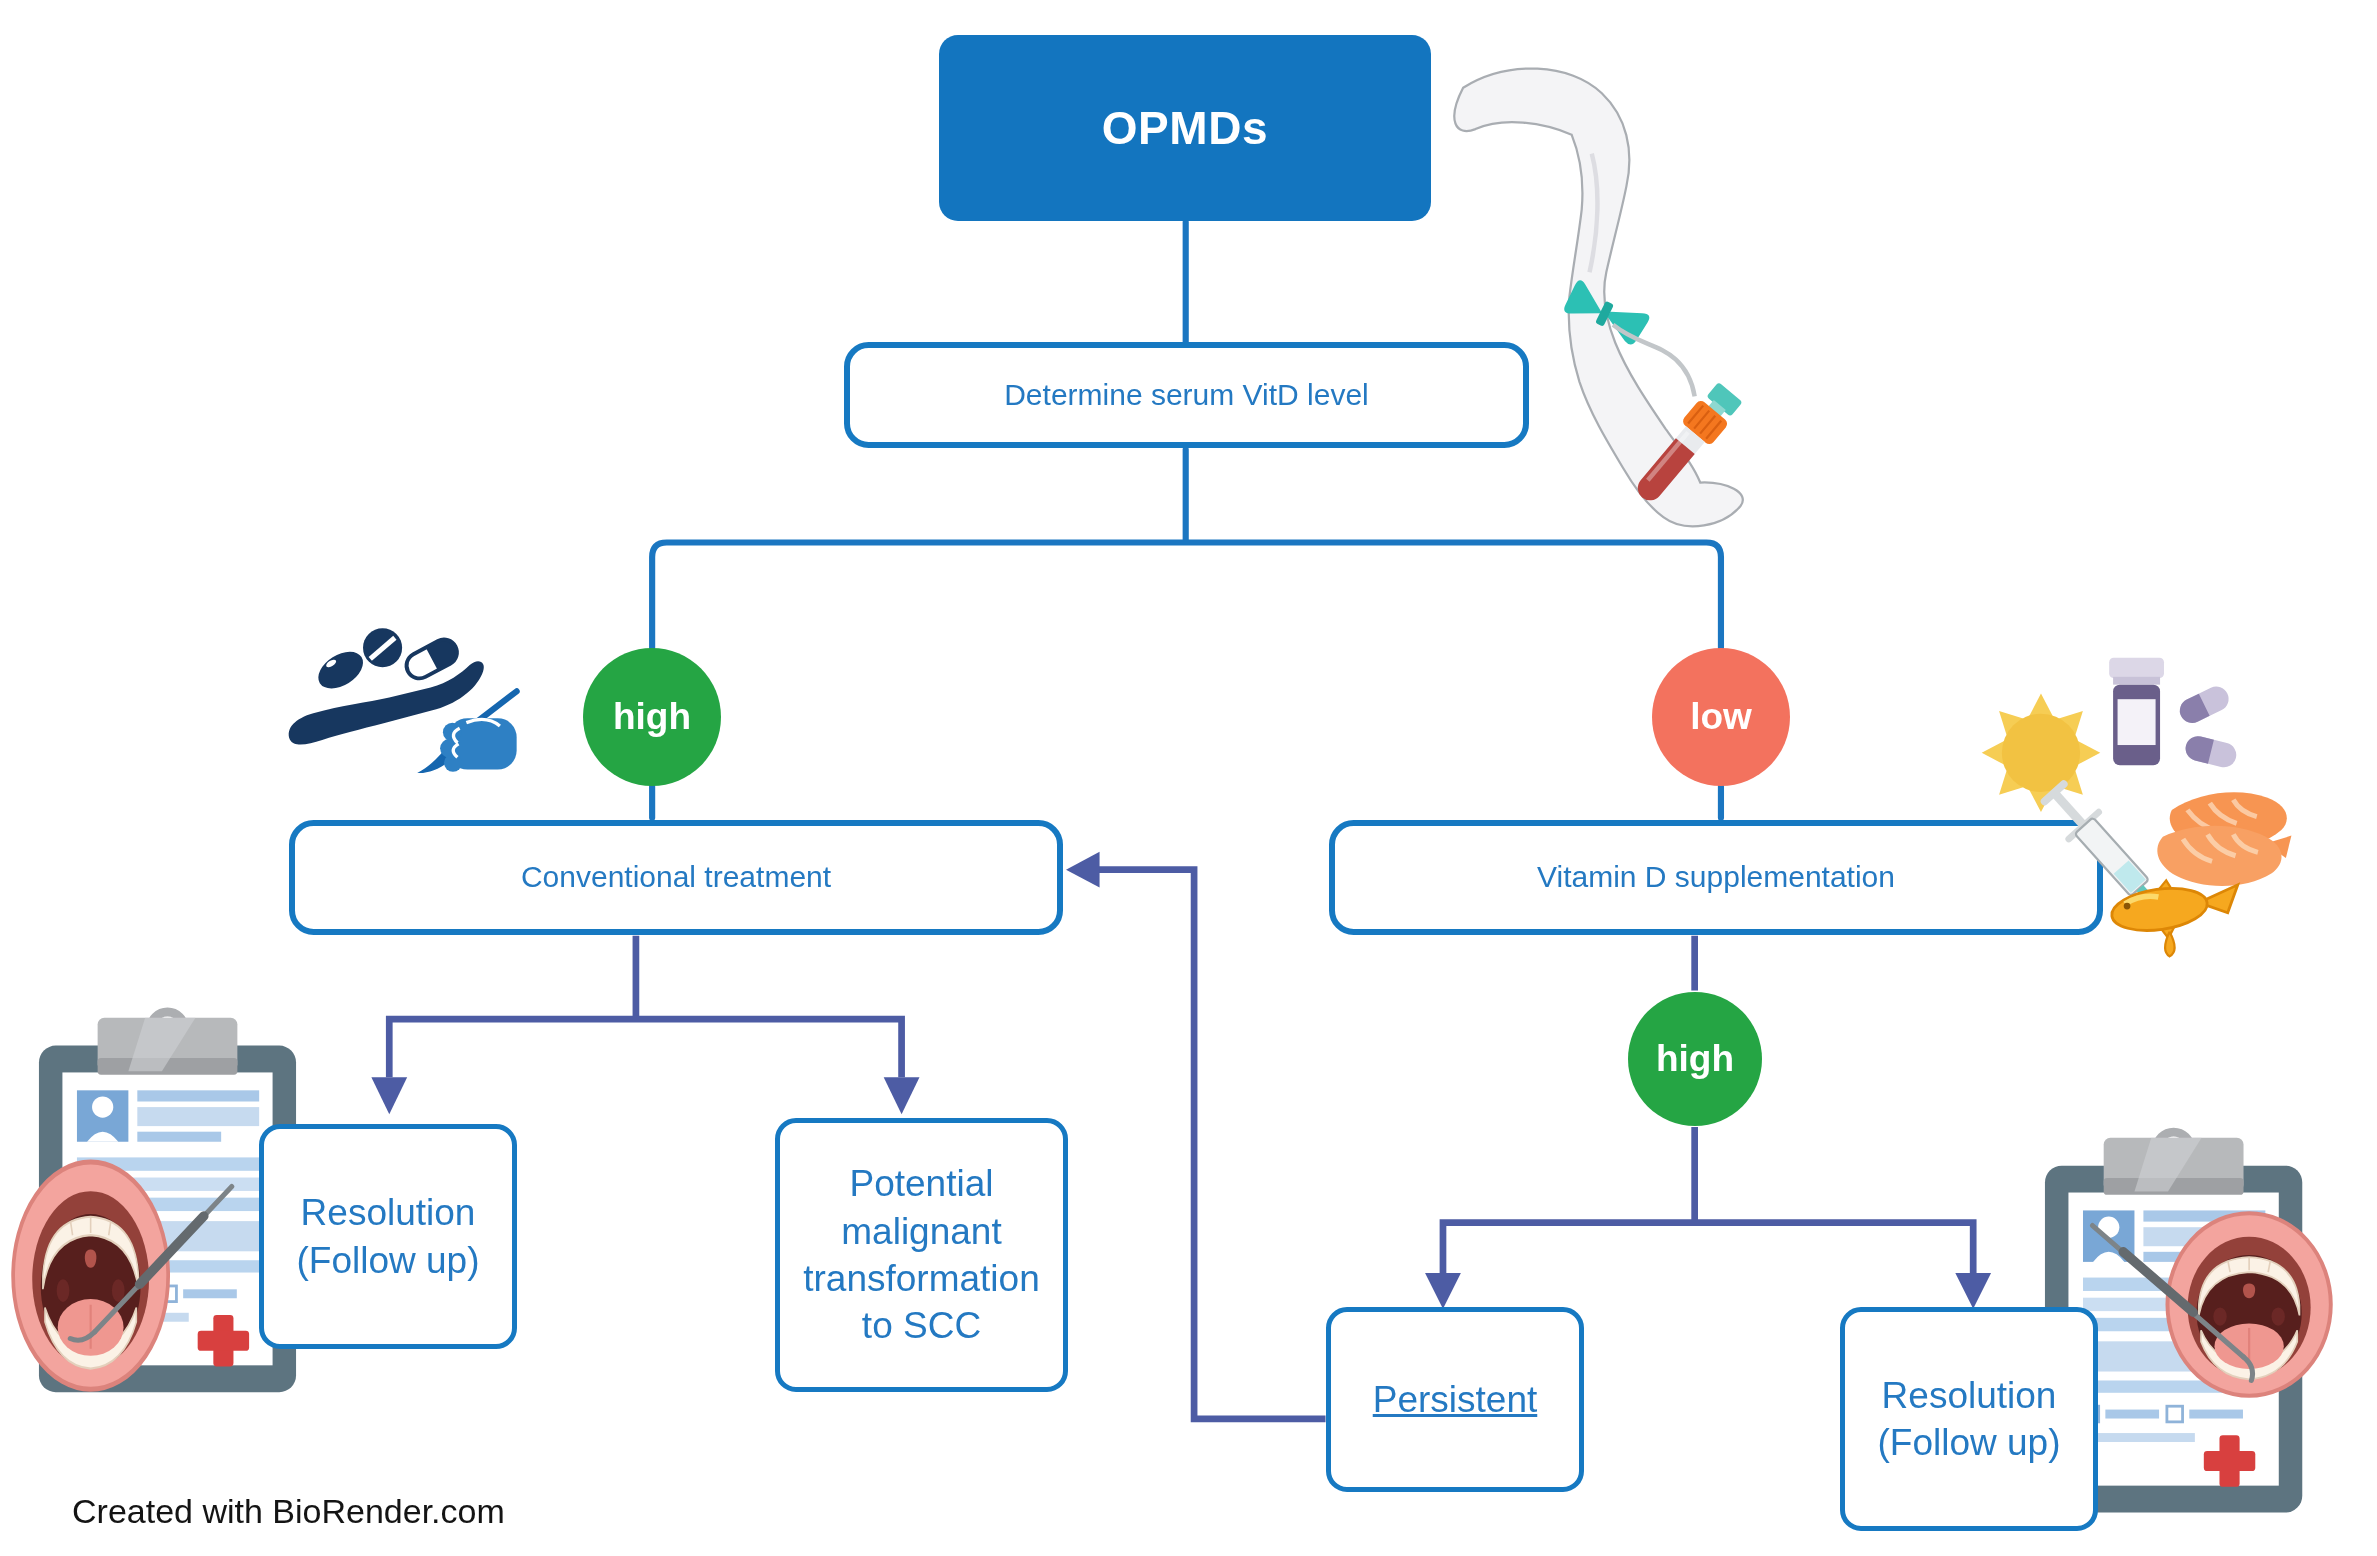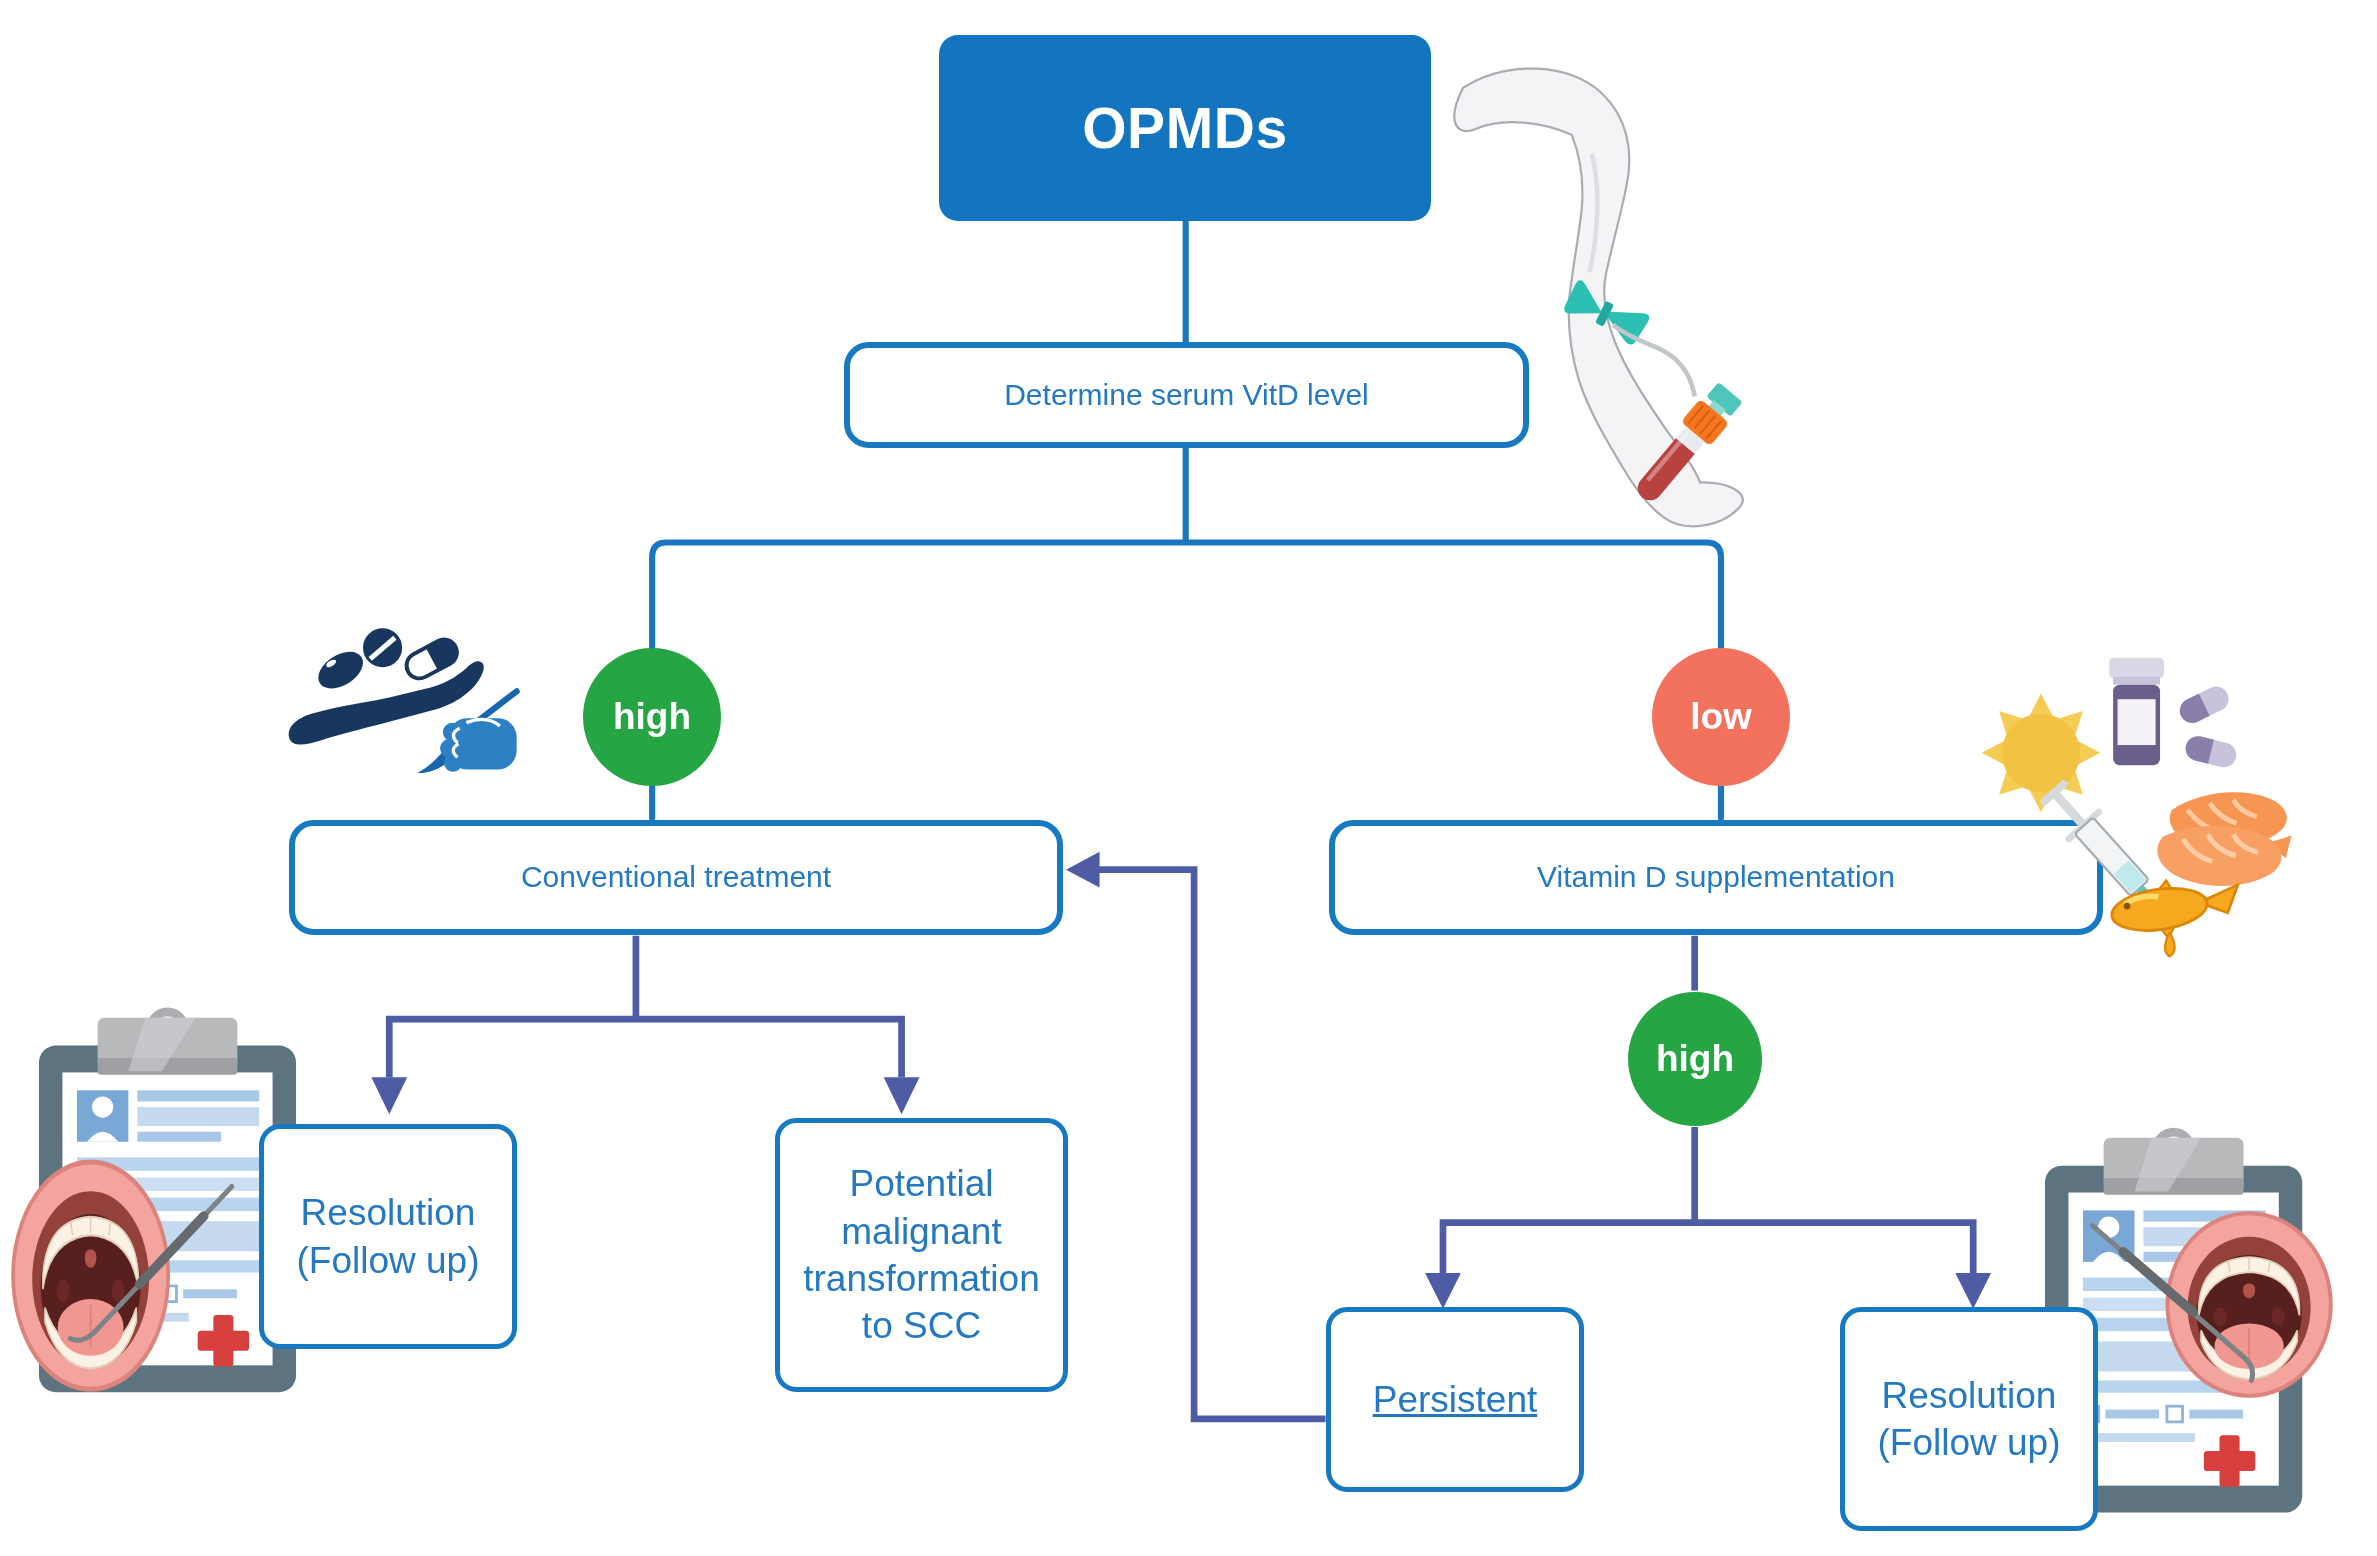--- a/index.html
+++ b/index.html
@@ -8,21 +8,21 @@
   #canvas{position:relative;width:2377px;height:1556px;background:#ffffff;}
   svg{display:block;}
   .layer{position:absolute;pointer-events:none;}
   
   .node{position:absolute;box-sizing:border-box;background:#ffffff;
         border:6.2px solid #1679C2;border-radius:24.6px;color:#2479C2;
         display:flex;flex-direction:column;align-items:center;justify-content:center;
         text-align:center;font-size:30px;line-height:1.28;z-index:3;}
   .node span{display:block;}
   .node.filled{background:#1375BF;border:none;color:#ffffff;
-               font-weight:bold;font-size:57px;border-radius:19px;letter-spacing:0.6px;}
+               font-weight:bold;font-size:46px;border-radius:19px;letter-spacing:0.6px;}
   .node.small{border-width:5.6px;border-radius:21px;font-size:37px;}
   .circle{position:absolute;box-sizing:border-box;border-radius:50%;color:#ffffff;
           font-weight:bold;font-size:37px;display:flex;align-items:center;
           justify-content:center;z-index:3;}
   .green{background:#25A544;}
   .coral{background:#F3725E;align-items:center;}
   #node-opmds{left:939px;top:35px;width:492px;height:186px;}
   #node-determine{left:844px;top:342px;width:685px;height:106px;}
   #node-conventional{left:289px;top:820px;width:774px;height:115px;}
   #node-vitd{left:1329px;top:820px;width:774px;height:115px;}
@@ -279,15 +279,16 @@
   <svg class="layer illus" style="left:2003px;top:1122px" width="358" height="442" viewBox="0 0 640 790">
     <use href="#clipboard-shape" x="55" y="0"></use>
     <use href="#mouth-shape" transform="translate(290,158) scale(1.0,1.02)"></use>
     <g stroke-linecap="round">
       <line x1="160" y1="185" x2="430" y2="420" stroke="#7D8488" stroke-width="9"></line>
       <line x1="215" y1="232" x2="340" y2="340" stroke="#646A6E" stroke-width="17"></line>
       <path d="M430 420 q22 18 14 42" stroke="#7D8488" stroke-width="9" fill="none"></path>
     </g>
   </svg>
 
+  <div id="caption">Created with BioRender.com</div>
 
 </div>
 
 
 </body></html>

